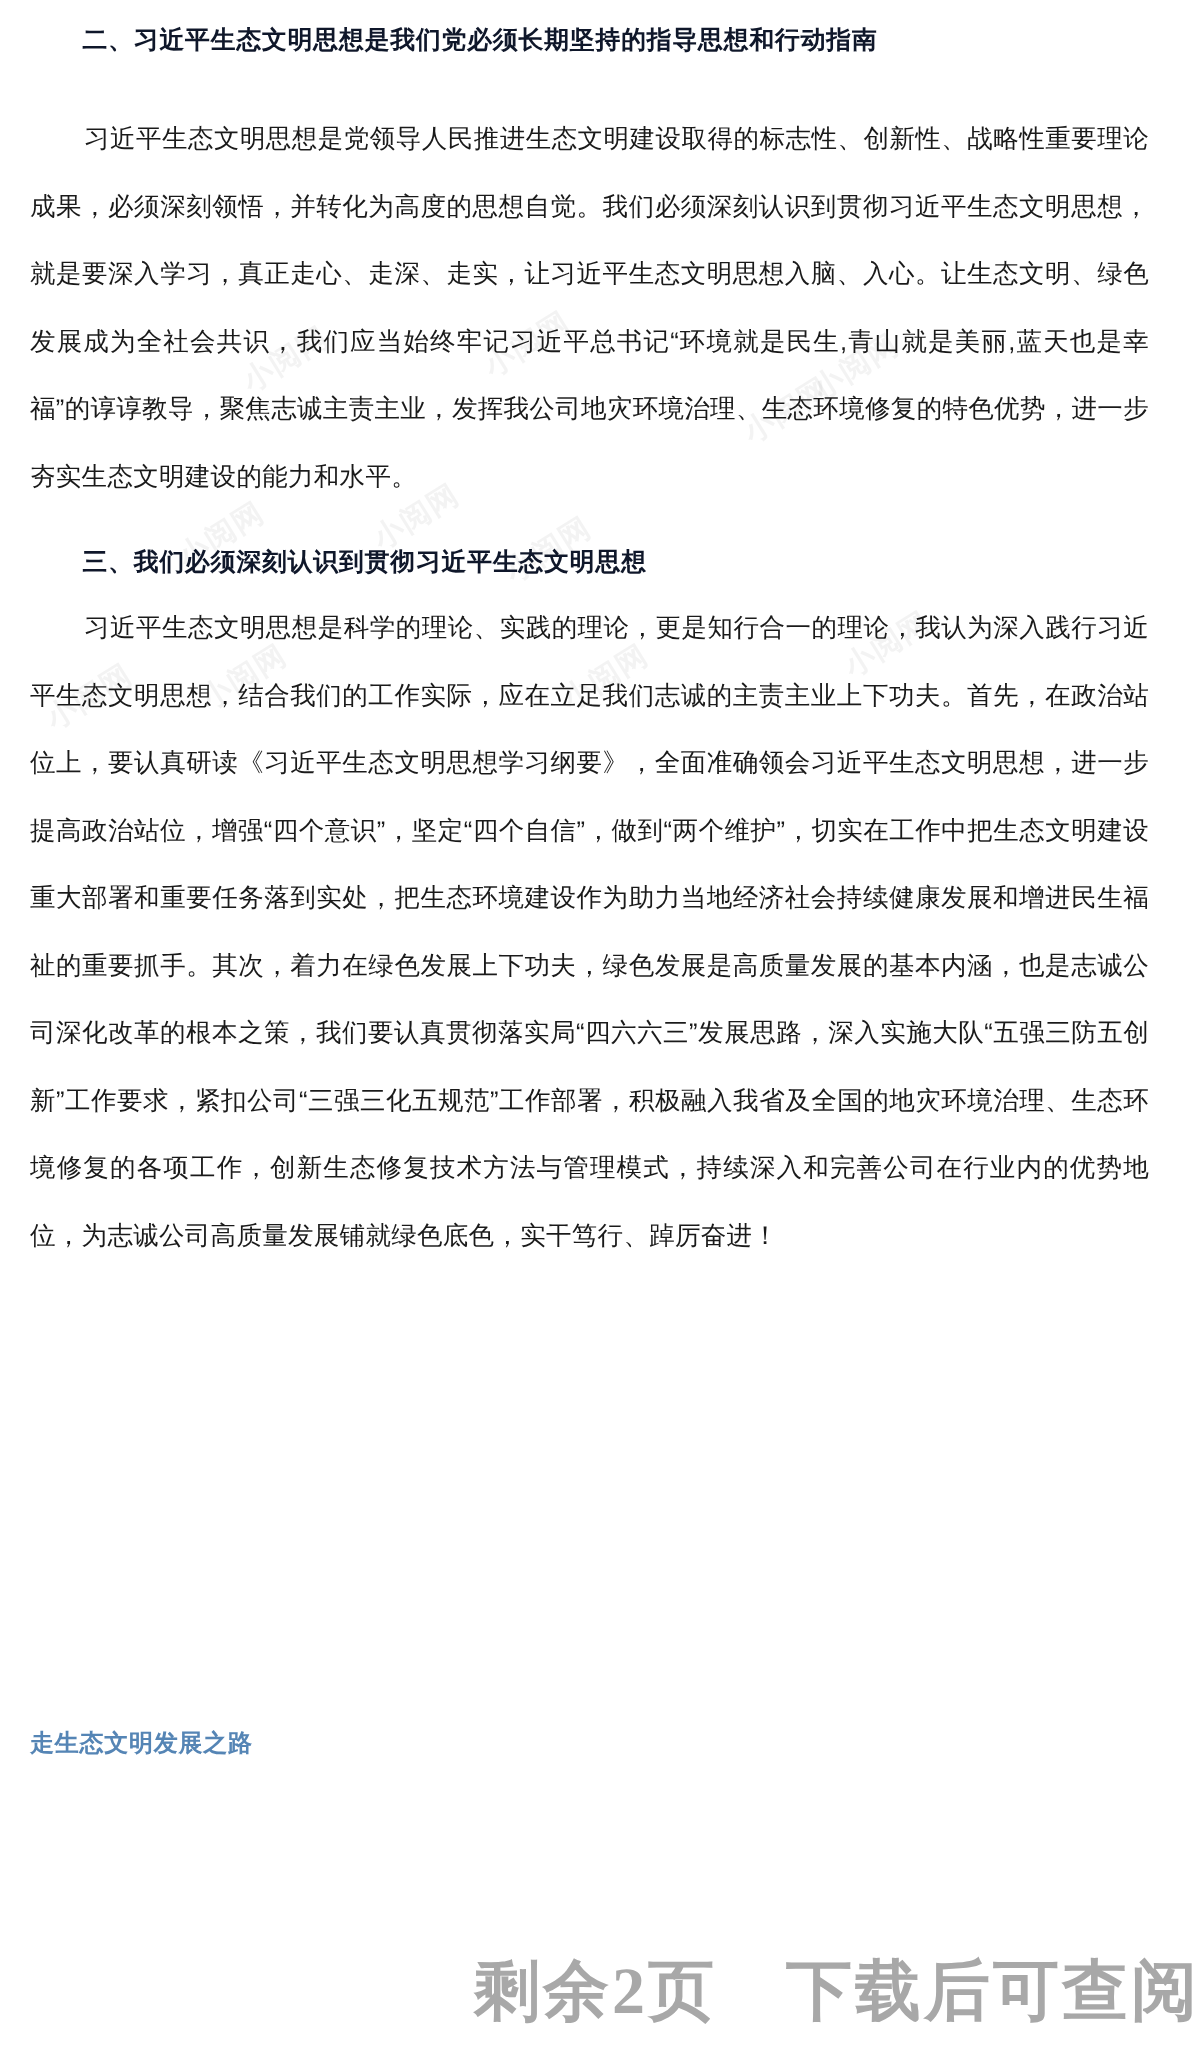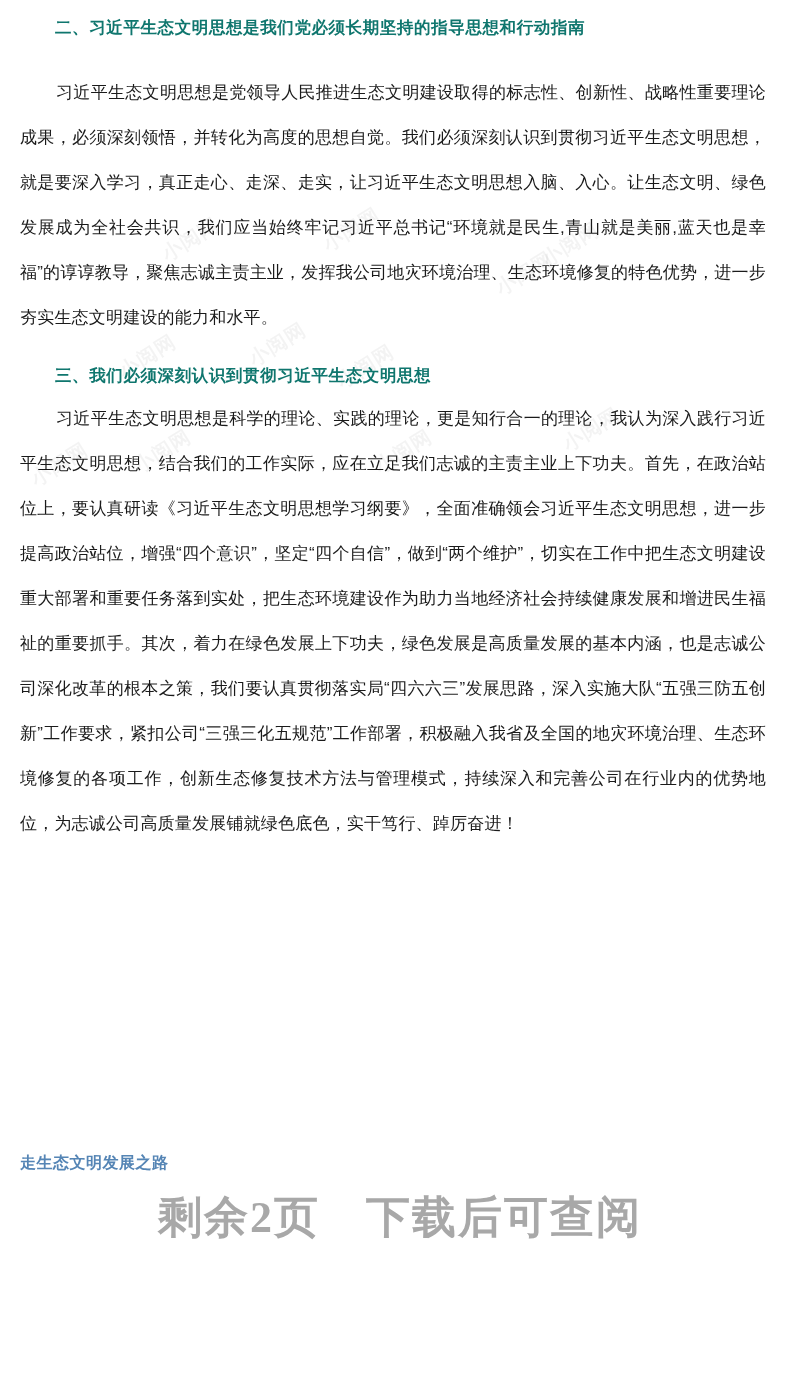--- a/index.html
+++ b/index.html
@@ -54,21 +54,21 @@
     position: absolute;
     left: 0;
     top: 0;
     width: 800px;
     z-index: 2;
   }
 
   .section-heading {
     font-size: 16.5px;
     font-weight: 700;
-    color: #0f766e;
+    color: #0f172a;
     letter-spacing: 0.6px;
     line-height: 26px;
     padding-left: 55px;
     padding-right: 20px;
     margin: 0;
   }
 
   .body-para {
     font-size: 17px;
     color: #1a1a1a;
@@ -102,23 +102,23 @@
     letter-spacing: 0.5px;
     text-decoration: none;
     line-height: 22px;
     display: inline-block;
   }
 
   
   .paywall {
     position: absolute;
     left: 0;
-    top: 1190px;
+    top: 1300px;
     width: 800px;
-    text-align: center;
+    text-align: right;
     z-index: 4;
   }
   .paywall-text {
     display: inline-block;
     font-family: "Liberation Serif", "DejaVu Serif", serif;
     font-weight: 700;
     font-size: 44px;
     color: #a8a8a8;
     letter-spacing: 2px;
     line-height: 56px;

